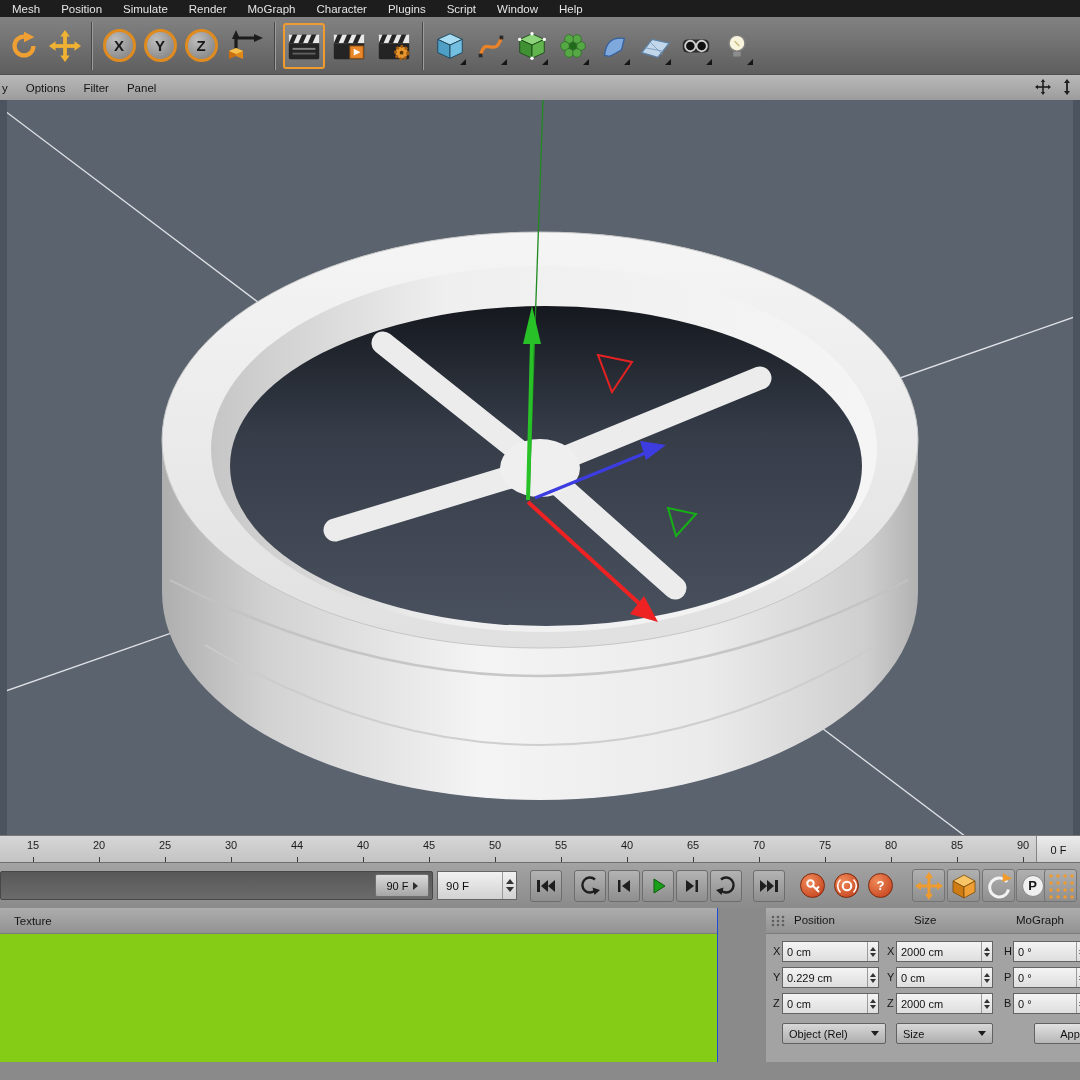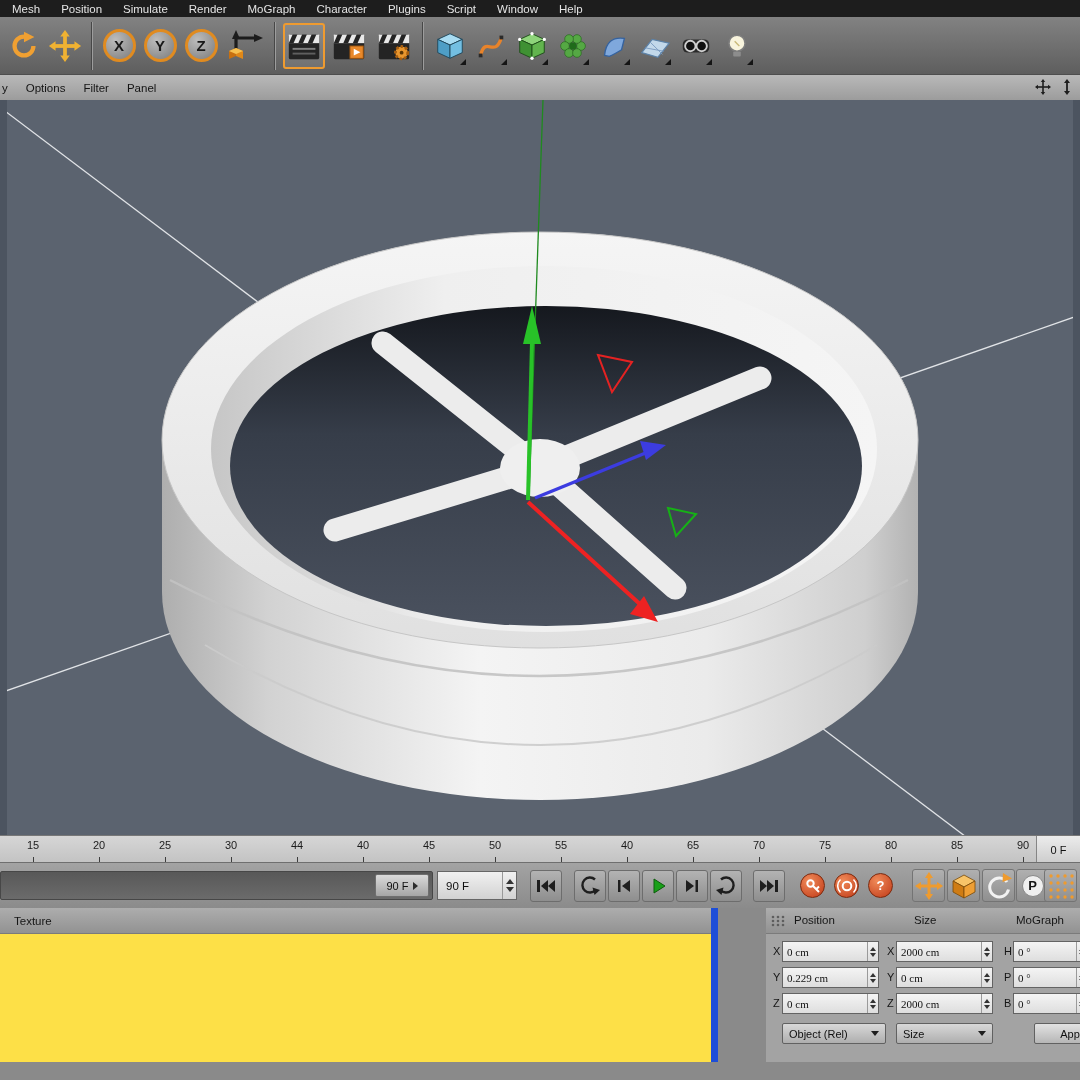--- a/index.html
+++ b/index.html
@@ -47,29 +47,29 @@
   .spin{width:14px;border-left:1px solid #999;display:flex;flex-direction:column;align-items:center;justify-content:center;gap:3px}
   .tri-up{width:0;height:0;border-left:4px solid transparent;border-right:4px solid transparent;border-bottom:5px solid #333}
   .tri-dn{width:0;height:0;border-left:4px solid transparent;border-right:4px solid transparent;border-top:5px solid #333}
   .pbtn{position:absolute;top:7px;width:32px;height:32px;background:linear-gradient(#b3b3b3,#8e8e8e);border:1px solid #6d6d6d;border-radius:3px;display:flex;align-items:center;justify-content:center}
   .rbtn{position:absolute;top:10px;width:25px;height:25px;border-radius:50%;background:radial-gradient(circle at 35% 30%,#f08a58,#c03a18);border:1px solid #7c2a0e;display:flex;align-items:center;justify-content:center;color:#fff;font-weight:bold;font-size:13px}
   .tgbtn{position:absolute;top:6px;width:33px;height:33px;background:linear-gradient(#b0b0b0,#8f8f8f);border:1px solid #747474;border-radius:3px;display:flex;align-items:center;justify-content:center}
   .pcircle{width:22px;height:22px;border-radius:50%;background:#efefef;border:1px solid #888;display:flex;align-items:center;justify-content:center;font-size:13px;font-weight:bold;color:#161616}
 
   
   .panels{position:absolute;top:908px;left:0;right:0;height:154px}
-  .lpanel{position:absolute;left:0;top:0;width:718px;height:100%;background:#fde047;border-right:7px solid #1d4ed8}
+  .lpanel{position:absolute;left:0;top:0;width:718px;height:100%;background:#84cc16;border-right:1px solid #1d4ed8}
   .panel-header{height:26px;background:linear-gradient(#adadad,#929292);border-bottom:1px solid #7b7b7b;position:relative;font-size:11.5px;color:#161616}
   .lpanel .panel-header{display:flex;align-items:center;padding-left:14px}
   .cpanel{position:absolute;left:766px;top:0;right:0;height:100%;background:#a3a3a3;overflow:hidden}
   .hlabel{position:absolute;top:6px}
   .crow{position:absolute;left:0;right:0;height:24px}
   .clabel{position:absolute;top:4px;font-size:11px;color:#161616}
   .cfield{position:absolute;top:0;height:21px;background:linear-gradient(#f4f4f4,#dedede);border:1px solid #636363;display:flex;align-items:stretch}
-  .cfield input{flex:1;min-width:0;border:0;background:transparent;font-family:Liberation Serif, serif;font-size:11px;padding-left:4px;color:#101010;outline:none}
+  .cfield input{flex:1;min-width:0;border:0;background:transparent;font-family:Liberation Sans, sans-serif;font-size:11px;padding-left:4px;color:#101010;outline:none}
   .spin2{width:11px;border-left:1px solid #9a9a9a;display:flex;flex-direction:column;align-items:center;justify-content:center;gap:2px}
   .spin2 .tri-up{border-left-width:3px;border-right-width:3px;border-bottom-width:4px}
   .spin2 .tri-dn{border-left-width:3px;border-right-width:3px;border-top-width:4px}
   .dropdown{position:absolute;top:115px;height:21px;background:linear-gradient(#d8d8d8,#aeaeae);border:1px solid #616161;border-radius:2px;display:flex;align-items:center;justify-content:space-between;padding:0 6px;font-size:11px;color:#101010}
   .caret{width:0;height:0;border-left:4px solid transparent;border-right:4px solid transparent;border-top:5px solid #1e1e1e;margin-left:6px}
   .applybtn{position:absolute;top:115px;height:21px;background:linear-gradient(#e2e2e2,#b6b6b6);border:1px solid #616161;border-radius:2px;display:flex;align-items:center;justify-content:center;font-size:11px;color:#101010}
 
   
   .statusbar{position:absolute;top:1062px;left:0;right:0;height:18px;background:#242424;color:#c3c3c3;font-size:11px;display:flex;align-items:center;padding-left:5px;white-space:nowrap}
 </style>

